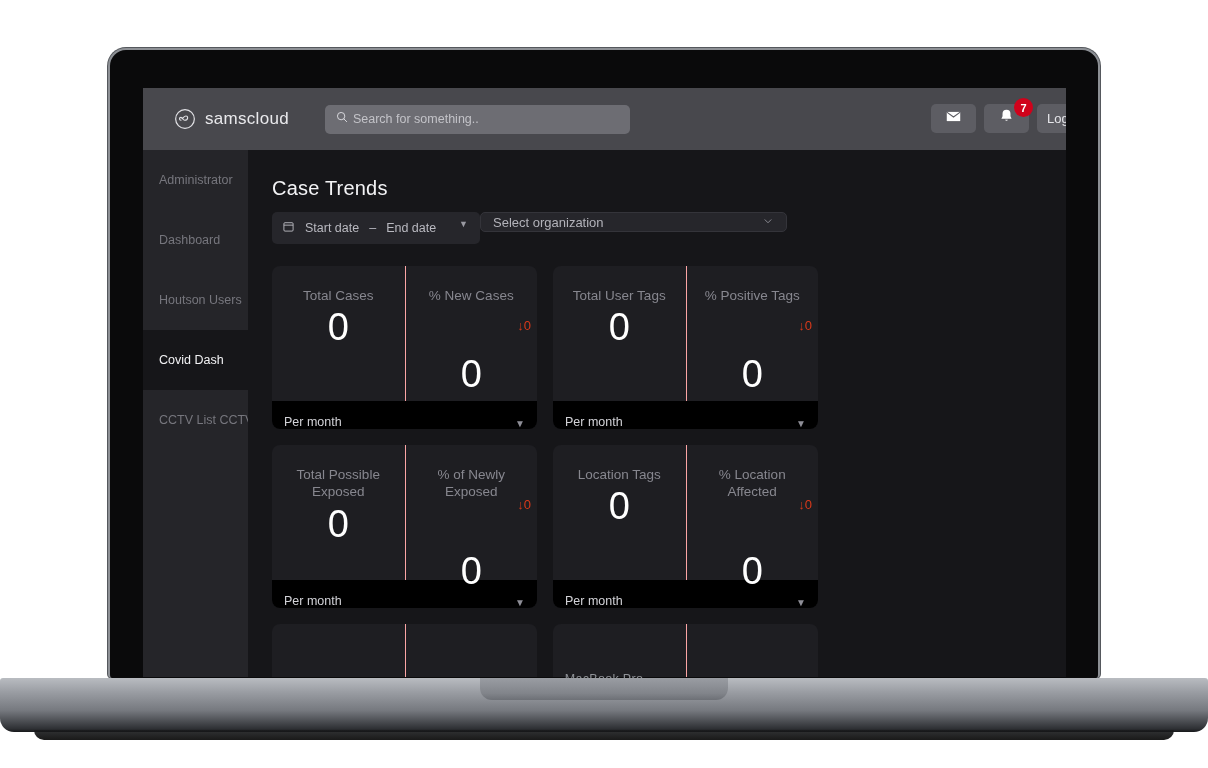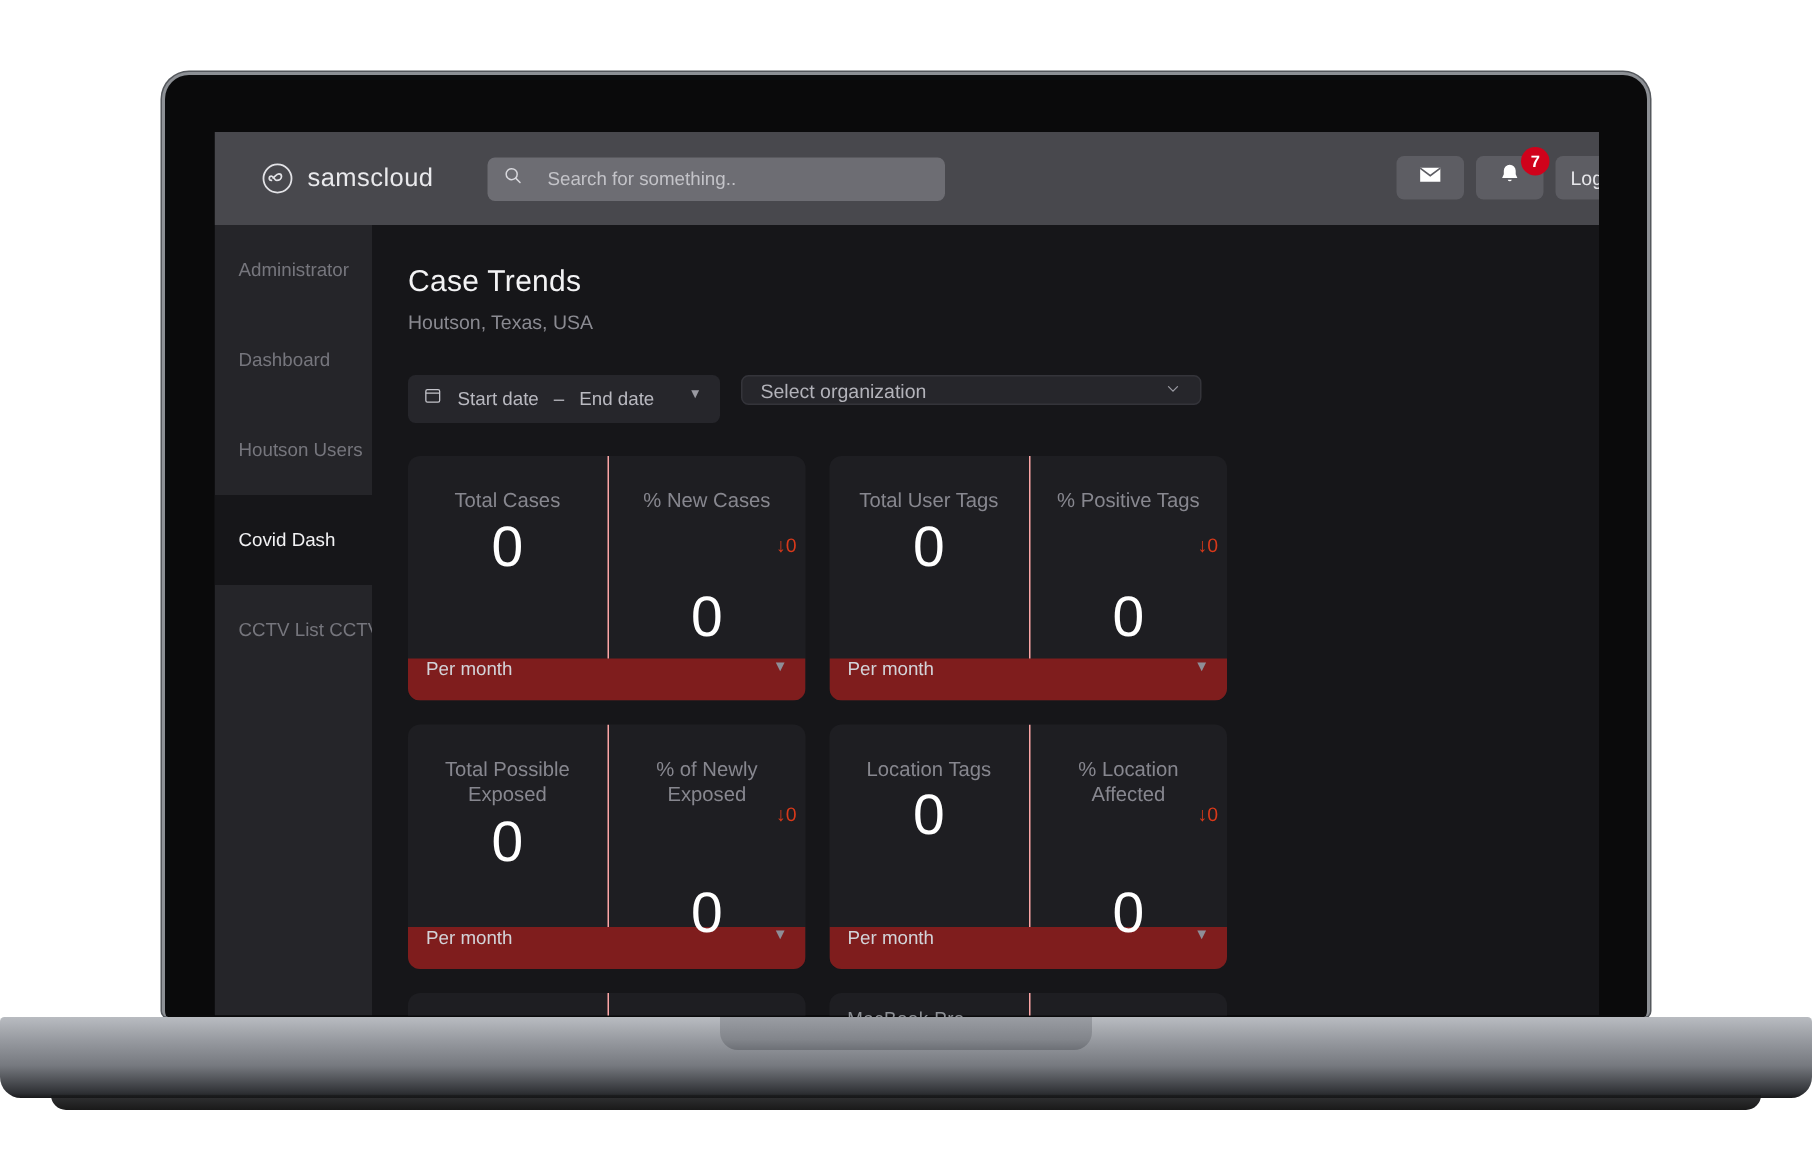--- a/index.html
+++ b/index.html
@@ -112,21 +112,21 @@
   }
   .searchbox {
     margin-left: 36px;
     width: 305px;
     height: 29px;
     background: #6d6d73;
     border-radius: 5px;
     display: flex;
     align-items: center;
     padding: 0 10px;
-    gap: 16px;
+    gap: 4px;
   }
   .searchbox input {
     background: transparent;
     border: none;
     outline: none;
     color: #d6d6da;
     font-family: inherit;
     font-size: 12.5px;
     width: 100%;
   }
@@ -214,22 +214,21 @@
     letter-spacing: .2px;
   }
   .page-sub {
     color: #8a8a91;
     font-size: 13px;
     margin-top: 7px;
   }
 
   .filters {
     display: flex;
-    gap: 14px;
-    margin-top: 28px;
+    margin-top: 12px;
     position: relative;
   }
   .daterange {
     width: 208px;
     height: 32px;
     background: #26262b;
     border-radius: 5px;
     display: flex;
     align-items: center;
     padding: 0 10px;
@@ -328,23 +327,23 @@
   .delta {
     position: absolute;
     right: 6px;
     top: 52px;
     color: #d8391a;
     font-size: 13px;
     white-space: nowrap;
   }
   .card-foot {
     height: 28px;
-    background: #7f1d1d;
-    display: flex;
-    align-items: flex-start;
+    background: #000000;
+    display: flex;
+    align-items: flex-end;
     justify-content: space-between;
     padding: 0 12px;
     color: #d3d3d8;
     font-size: 12.5px;
     cursor: pointer;
   }
   .foot-caret { color: #8e8e97; font-size: 10px; }
 </style>
 </head>
 <body>
@@ -413,21 +412,20 @@
           <span>Covid Dash</span>
         </div>
         <div class="nav-item">
           <span>CCTV List CCTV</span>
         </div>
       </div>
 
       <div class="main">
 
         <div class="page-title">Case Trends</div>
-        <div class="page-sub">Houtson, Texas, USA</div>
 
         <div class="filters">
 
           <div class="daterange">
             <span>
               <svg viewBox="0 0 24 24" width="13" height="13" fill="none">
                 <rect x="3.5" y="5" width="17" height="15.5" rx="2" stroke="#c3c3ca" stroke-width="1.6"></rect>
                 <path d="M3.5 9.5h17" stroke="#c3c3ca" stroke-width="1.6"></path>
               </svg>
             </span>

